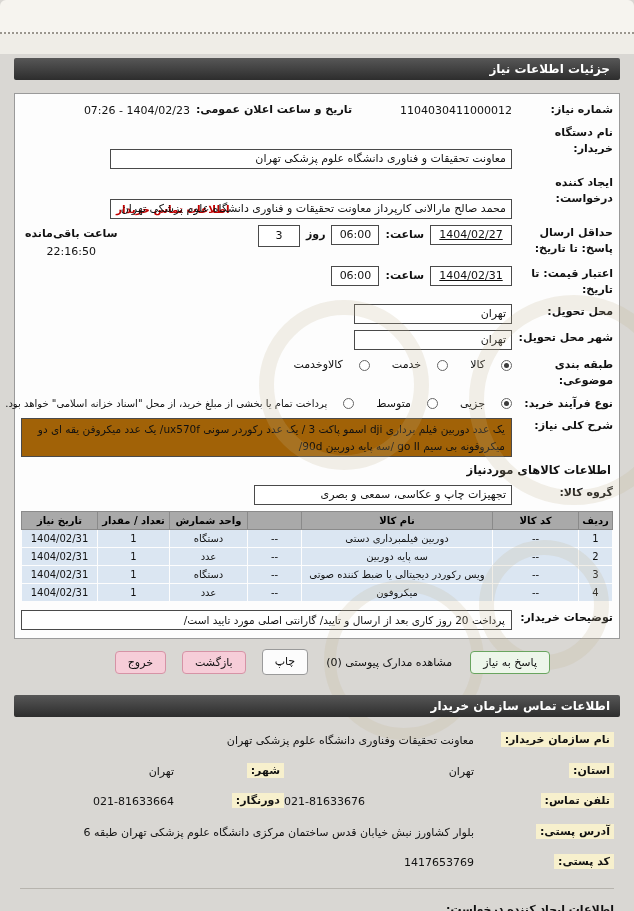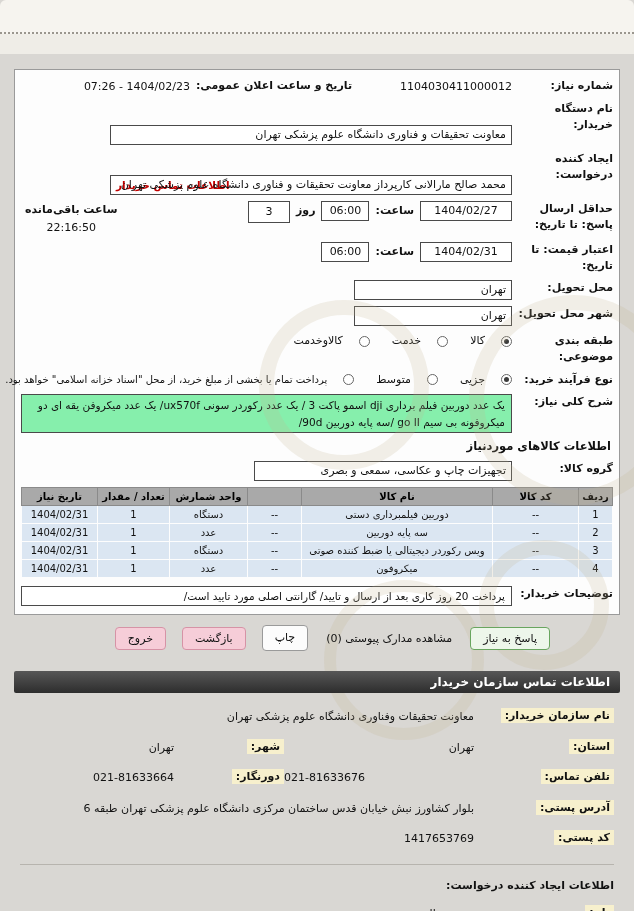--- a/index.html
+++ b/index.html
@@ -46,39 +46,39 @@
   .inlabel { font-weight:bold; line-height:20px; white-space:nowrap; }
   .plain { line-height:1.45; padding-top:1px; }
   .ltr { direction:ltr; unicode-bidi:isolate; }
   .gapR { margin-right:42px; }
 
   .ibox {
     border:1px solid #4a4a4a; background:#fff;
     height:20px; line-height:18px; padding:0 5px;
     overflow:hidden; white-space:nowrap;
   }
-  .w80 { width:92px; text-align:center; }
+  .w80 { width:82px; text-align:center;text-decoration:underline; }
   .w48 { width:48px; text-align:center; }
   .w40 { width:42px; height:22px; line-height:20px; text-align:center; }
   .w160 { width:158px; }
   .w400 { width:402px;margin-top:24px; }
   .w260 { width:258px; }
 
   .creator-link { float:left; color:#c00000; font-weight:bold; font-size:10.5px; cursor:pointer; line-height:18px; }
 
   .remaining { margin-right:auto; margin-left:4px; text-align:center; line-height:1.6; }
   .remaining .remlabel { font-weight:bold; }
 
   .opt { display:inline-flex; align-items:center; gap:16px; margin-left:16px; line-height:16px; white-space:nowrap; }
   .opt.long { font-size:10px; margin-left:0; }
   .radio { width:11px; height:11px; min-width:11px; border:1px solid #666; border-radius:50%; background:#fff; display:inline-block; position:relative; }
   .radio.sel::after { content:""; position:absolute; inset:2px; background:#3c3c3c; border-radius:50%; }
   .optrow { padding-top:1px; }
 
-  .descbox { flex:1; border:1px solid #4a4a4a; background:#86efac; min-height:38px; font-size:10.5px; line-height:1.6; padding:2px 6px; }
+  .descbox { flex:1; border:1px solid #4a4a4a; background:#a16207; min-height:38px; font-size:10.5px; line-height:1.6; padding:2px 6px; }
   .notesbox { flex:1; border:1px solid #4a4a4a; background:#fff; height:20px; font-size:10.5px; line-height:18px; padding:0 6px; white-space:nowrap; overflow:hidden; }
 
   .sectlabel { font-weight:bold; font-size:11.5px; margin:4px 2px 8px; }
 
   table.items { width:100%; border-collapse:collapse; font-size:10px; margin:2px 0 8px; table-layout:fixed; }
   table.items th { background:#a9a9a9; border:1px solid #8a8a8a; font-weight:bold; padding:3px 2px; color:#000; }
   table.items td { background:#dbe6f2; border:1px solid #fdfdfd; padding:3px 2px; text-align:center; overflow:hidden; }
   .c-row { width:34px; } .c-code { width:86px; } .c-name { width:auto; } .c-spec { width:54px; }
   .c-unit { width:78px; } .c-qty { width:72px; } .c-date { width:76px; }
 
@@ -109,20 +109,23 @@
   <div class="topstrip">
     <div class="upper"></div>
     <div class="lower"></div>
   </div>
 
   <div class="wm wm1"></div>
   <div class="wm wm2"></div>
   <div class="wm wm3"></div>
   <div class="wm wm4"></div>
 
+  <div class="bar">
+    <span>جزئیات اطلاعات نیاز</span>
+  </div>
 
   <div class="panel">
 
     <div class="frow">
       <div class="flabel">شماره نیاز:</div>
       <div class="plain ltr">1104030411000012</div>
       <div class="flabel gapR" style="width:auto;min-width:0;">تاریخ و ساعت اعلان عمومی:</div>
       <div class="plain ltr">07:26 - 1404/02/23</div>
     </div>
 

